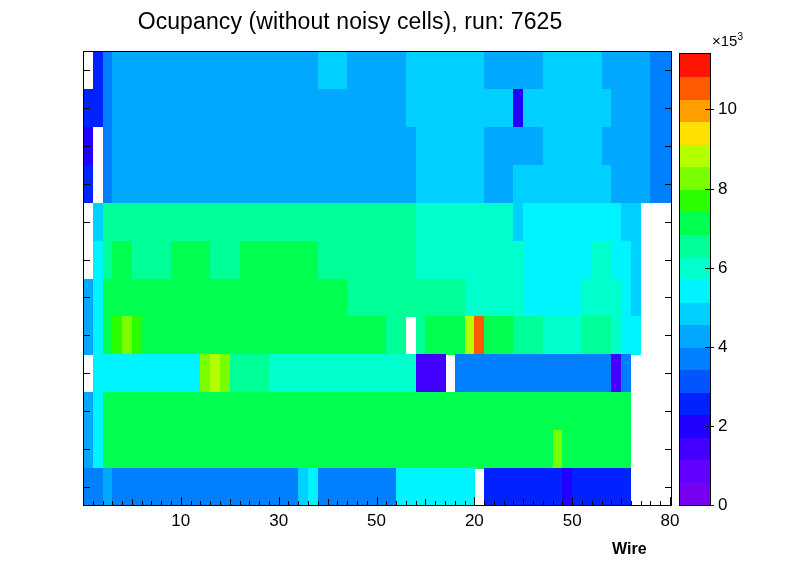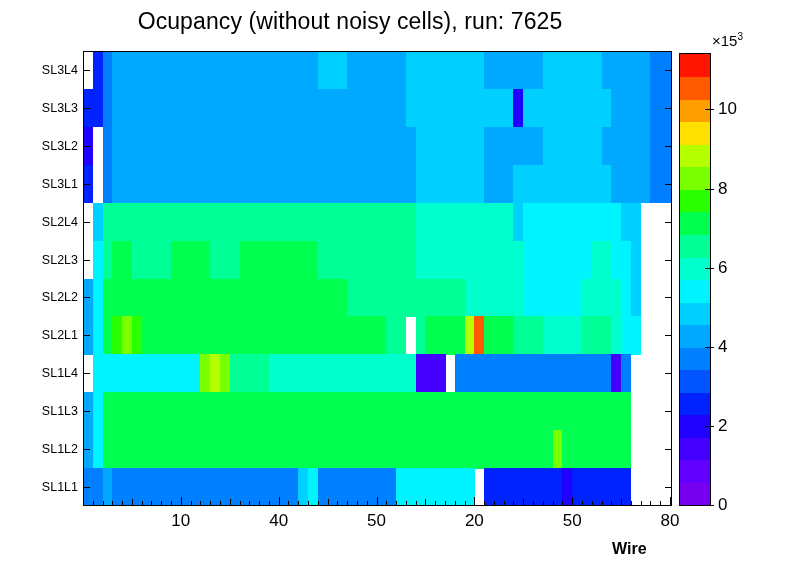--- a/index.html
+++ b/index.html
@@ -37,34 +37,20 @@
   .ptlab{position:absolute;left:718px;font-size:17px;transform:translateY(-50%);}
   #pmult{position:absolute;left:712px;top:31px;font-size:15px;}
   #pmult sup{font-size:10px;vertical-align:super;}
 </style>
 </head>
 <body>
 <div id="root">
 
 <div id="title">Ocupancy (without noisy cells), run: 7625</div>
 
-<div id="ylabels">
-      <div class="ylab" style="top: 18.9583px;">SL3L4</div>
-      <div class="ylab" style="top: 56.875px;">SL3L3</div>
-      <div class="ylab" style="top: 94.7917px;">SL3L2</div>
-      <div class="ylab" style="top: 132.708px;">SL3L1</div>
-      <div class="ylab" style="top: 170.625px;">SL2L4</div>
-      <div class="ylab" style="top: 208.542px;">SL2L3</div>
-      <div class="ylab" style="top: 246.458px;">SL2L2</div>
-      <div class="ylab" style="top: 284.375px;">SL2L1</div>
-      <div class="ylab" style="top: 322.292px;">SL1L4</div>
-      <div class="ylab" style="top: 360.208px;">SL1L3</div>
-      <div class="ylab" style="top: 398.125px;">SL1L2</div>
-      <div class="ylab" style="top: 436.042px;">SL1L1</div>
-    </div>
 
 <div id="frame">
   <div id="cells">
         <div class="cell" style="left: 8.78405px; top: -1px; width: 10.3841px; height: 38.5167px; background: rgb(0, 34, 255);"></div>
         <div class="cell" style="left: 18.5681px; top: -1px; width: 10.3841px; height: 38.5167px; background: rgb(0, 128, 255);"></div>
         <div class="cell" style="left: 28.3522px; top: -1px; width: 10.3841px; height: 38.5167px; background: rgb(0, 168, 255);"></div>
         <div class="cell" style="left: 38.1362px; top: -1px; width: 10.3841px; height: 38.5167px; background: rgb(0, 168, 255);"></div>
         <div class="cell" style="left: 47.9203px; top: -1px; width: 10.3841px; height: 38.5167px; background: rgb(0, 168, 255);"></div>
         <div class="cell" style="left: 57.7043px; top: -1px; width: 10.3841px; height: 38.5167px; background: rgb(0, 168, 255);"></div>
         <div class="cell" style="left: 67.4884px; top: -1px; width: 10.3841px; height: 38.5167px; background: rgb(0, 168, 255);"></div>
@@ -850,21 +836,21 @@
     <div class="xtick" style="left: 591.771px; height: 5px; top: 501px;"></div>
     <div class="xtick" style="left: 601.555px; height: 5px; top: 501px;"></div>
     <div class="xtick" style="left: 611.339px; height: 5px; top: 501px;"></div>
     <div class="xtick" style="left: 621.123px; height: 7px; top: 499px;"></div>
     <div class="xtick" style="left: 630.907px; height: 5px; top: 501px;"></div>
     <div class="xtick" style="left: 640.691px; height: 5px; top: 501px;"></div>
     <div class="xtick" style="left: 650.475px; height: 5px; top: 501px;"></div>
     <div class="xtick" style="left: 660.259px; height: 5px; top: 501px;"></div>
     <div class="xtick" style="left: 670.043px; height: 9px; top: 497px;"></div>
     <div class="xtlab" style="left: 180.841px;">10</div>
-    <div class="xtlab" style="left: 278.681px;">40</div>
+    <div class="xtlab" style="left: 278.681px;">30</div>
     <div class="xtlab" style="left: 376.522px;">50</div>
     <div class="xtlab" style="left: 474.362px;">20</div>
     <div class="xtlab" style="left: 572.203px;">50</div>
     <div class="xtlab" style="left: 670.043px;">80</div>
     <div class="ptick" style="top: 505px;"></div>
     <div class="ptlab" style="top: 505px;">0</div>
     <div class="ptick" style="top: 425.877px;"></div>
     <div class="ptlab" style="top: 425.877px;">2</div>
     <div class="ptick" style="top: 346.754px;"></div>
     <div class="ptlab" style="top: 346.754px;">4</div>

